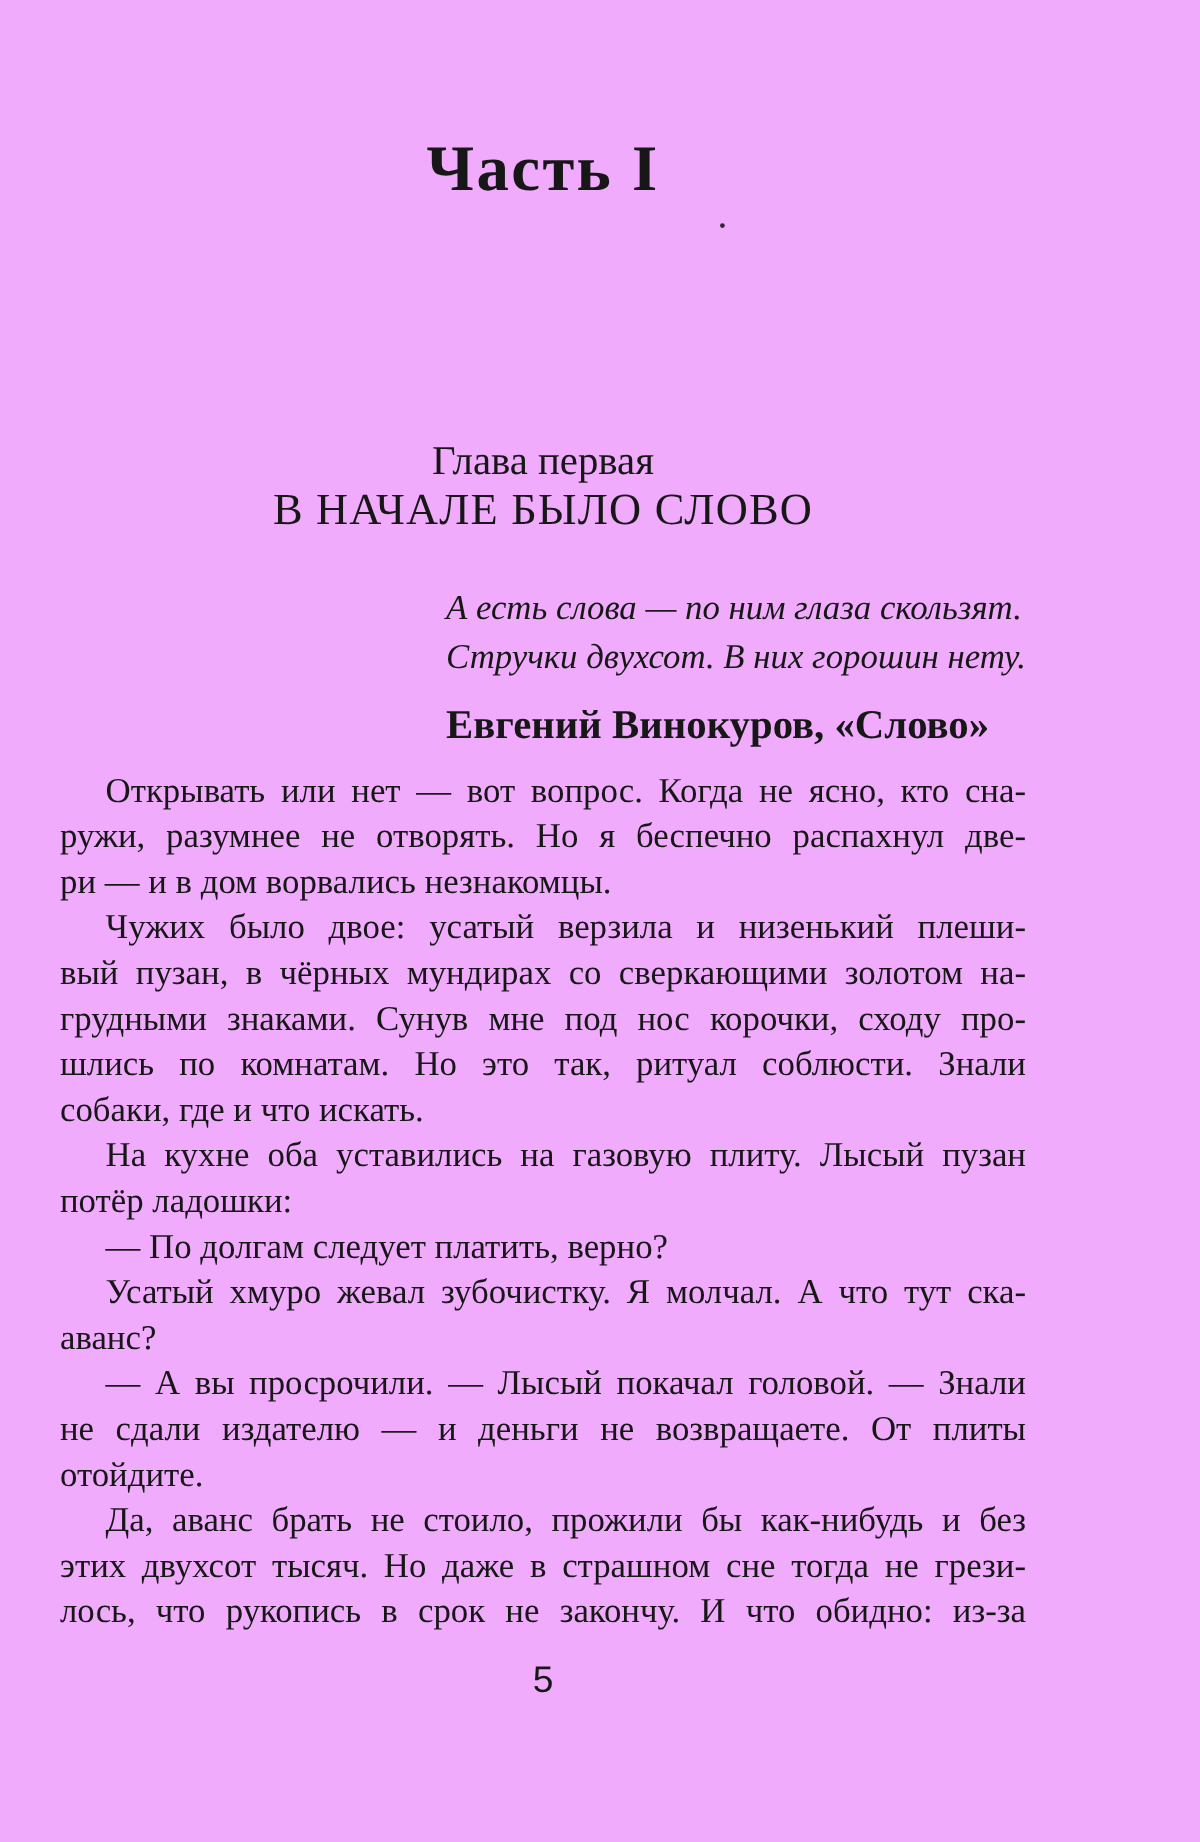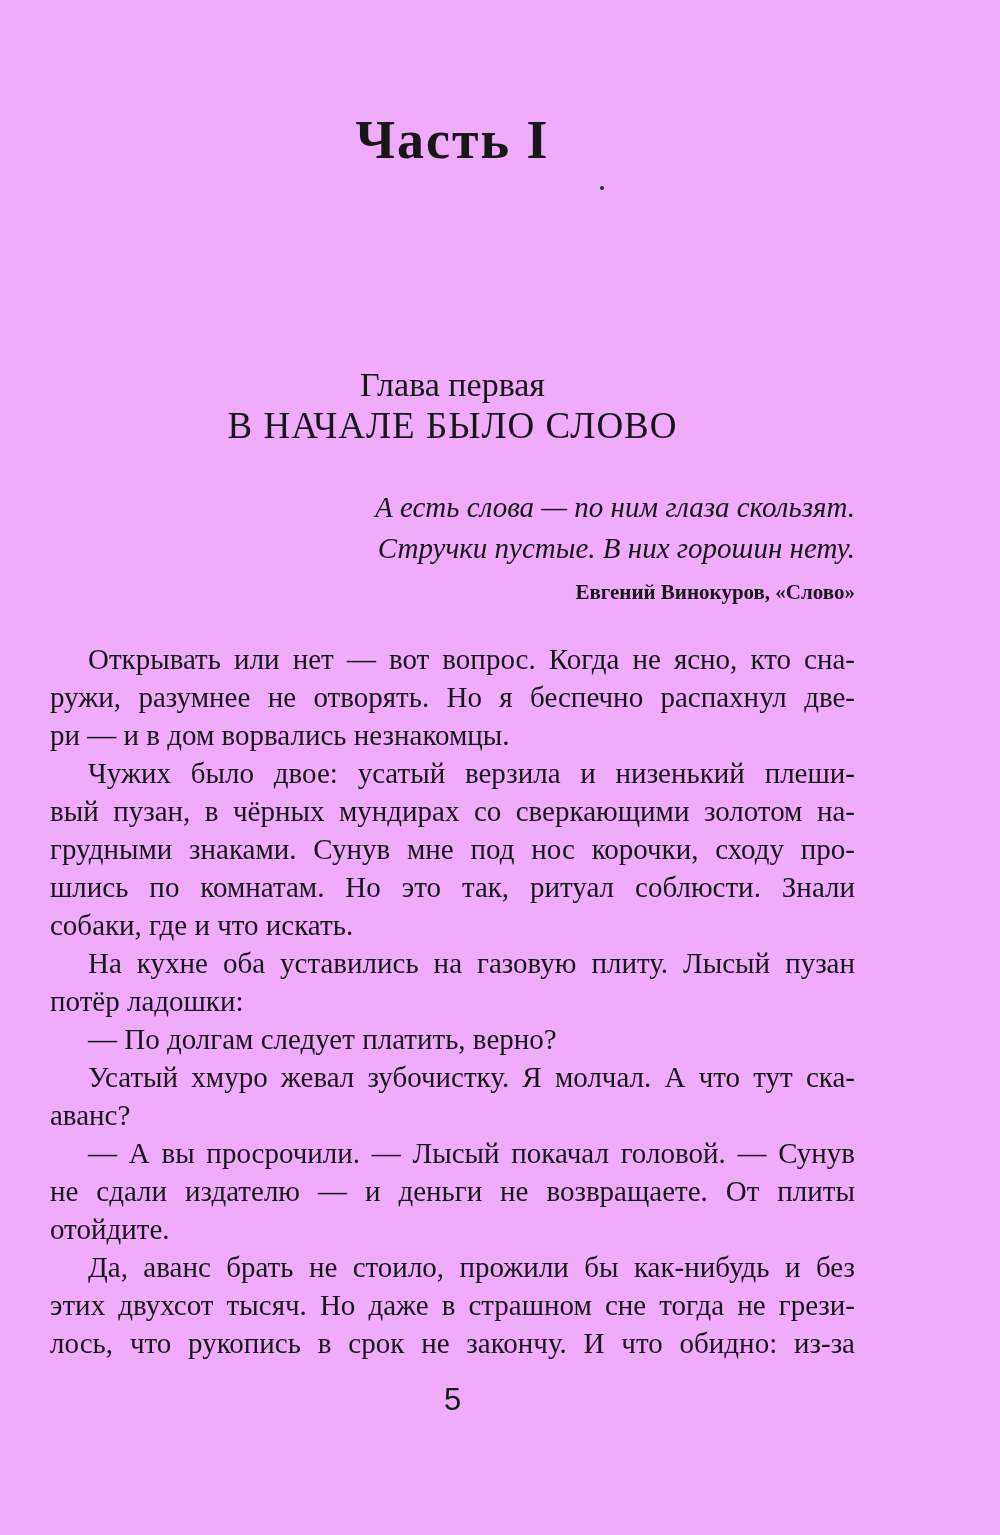--- a/index.html
+++ b/index.html
@@ -65,33 +65,33 @@
     font-size: 37px;
     line-height: 41px;
     letter-spacing: 1px;
   }
 
   
   .epigraph {
     position: absolute;
     right: 145px;
     top: 487px;
-    text-align: right;
+    text-align: left;
   }
   .epigraph-line {
     font-style: italic;
     font-size: 29px;
     line-height: 41px;
     white-space: nowrap;
   }
   .epigraph-attribution {
     font-weight: bold;
-    font-size: 21px;
+    font-size: 34px;
     line-height: 36px;
-    margin-top: 5px;
+    margin-top: 18px;
     white-space: nowrap;
   }
 
   
   .body-text {
     position: absolute;
     left: 50px;
     top: 640px;
     width: 805px;
   }
@@ -136,39 +136,39 @@
 
   <div class="speck"></div>
 
   <div class="chapter-heading">
     <div class="chapter-label">Глава первая</div>
     <div class="chapter-title">В НАЧАЛЕ БЫЛО СЛОВО</div>
   </div>
 
   <div class="epigraph">
     <div class="epigraph-line">А есть слова — по ним глаза скользят.</div>
-    <div class="epigraph-line">Стручки пустые. В них горошин нету.</div>
+    <div class="epigraph-line">Стручки двухсот. В них горошин нету.</div>
     <div class="epigraph-attribution">Евгений Винокуров, «Слово»</div>
   </div>
 
   <div class="body-text">
       <div class="line just indent">Открывать или нет — вот вопрос. Когда не ясно, кто сна-</div>
       <div class="line just">ружи, разумнее не отворять. Но я беспечно распахнул две-</div>
       <div class="line endline">ри — и в дом ворвались незнакомцы.</div>
       <div class="line just indent">Чужих было двое: усатый верзила и низенький плеши-</div>
       <div class="line just">вый пузан, в чёрных мундирах со сверкающими золотом на-</div>
       <div class="line just">грудными знаками. Сунув мне под нос корочки, сходу про-</div>
       <div class="line just">шлись по комнатам. Но это так, ритуал соблюсти. Знали</div>
       <div class="line endline">собаки, где и что искать.</div>
       <div class="line just indent">На кухне оба уставились на газовую плиту. Лысый пузан</div>
       <div class="line endline">потёр ладошки:</div>
       <div class="line endline indent">— По долгам следует платить, верно?</div>
       <div class="line just indent">Усатый хмуро жевал зубочистку. Я молчал. А что тут ска-</div>
       <div class="line endline">аванс?</div>
-      <div class="line just indent">— А вы просрочили. — Лысый покачал головой. — Сунув</div>
+      <div class="line just indent">— А вы просрочили. — Лысый покачал головой. — Знали</div>
       <div class="line just">не сдали издателю — и деньги не возвращаете. От плиты</div>
       <div class="line endline">отойдите.</div>
       <div class="line just indent">Да, аванс брать не стоило, прожили бы как-нибудь и без</div>
       <div class="line just">этих двухсот тысяч. Но даже в страшном сне тогда не грези-</div>
       <div class="line just">лось, что рукопись в срок не закончу. И что обидно: из-за</div>
     </div>
 
   <div class="page-number">5</div>
 
 </div>

